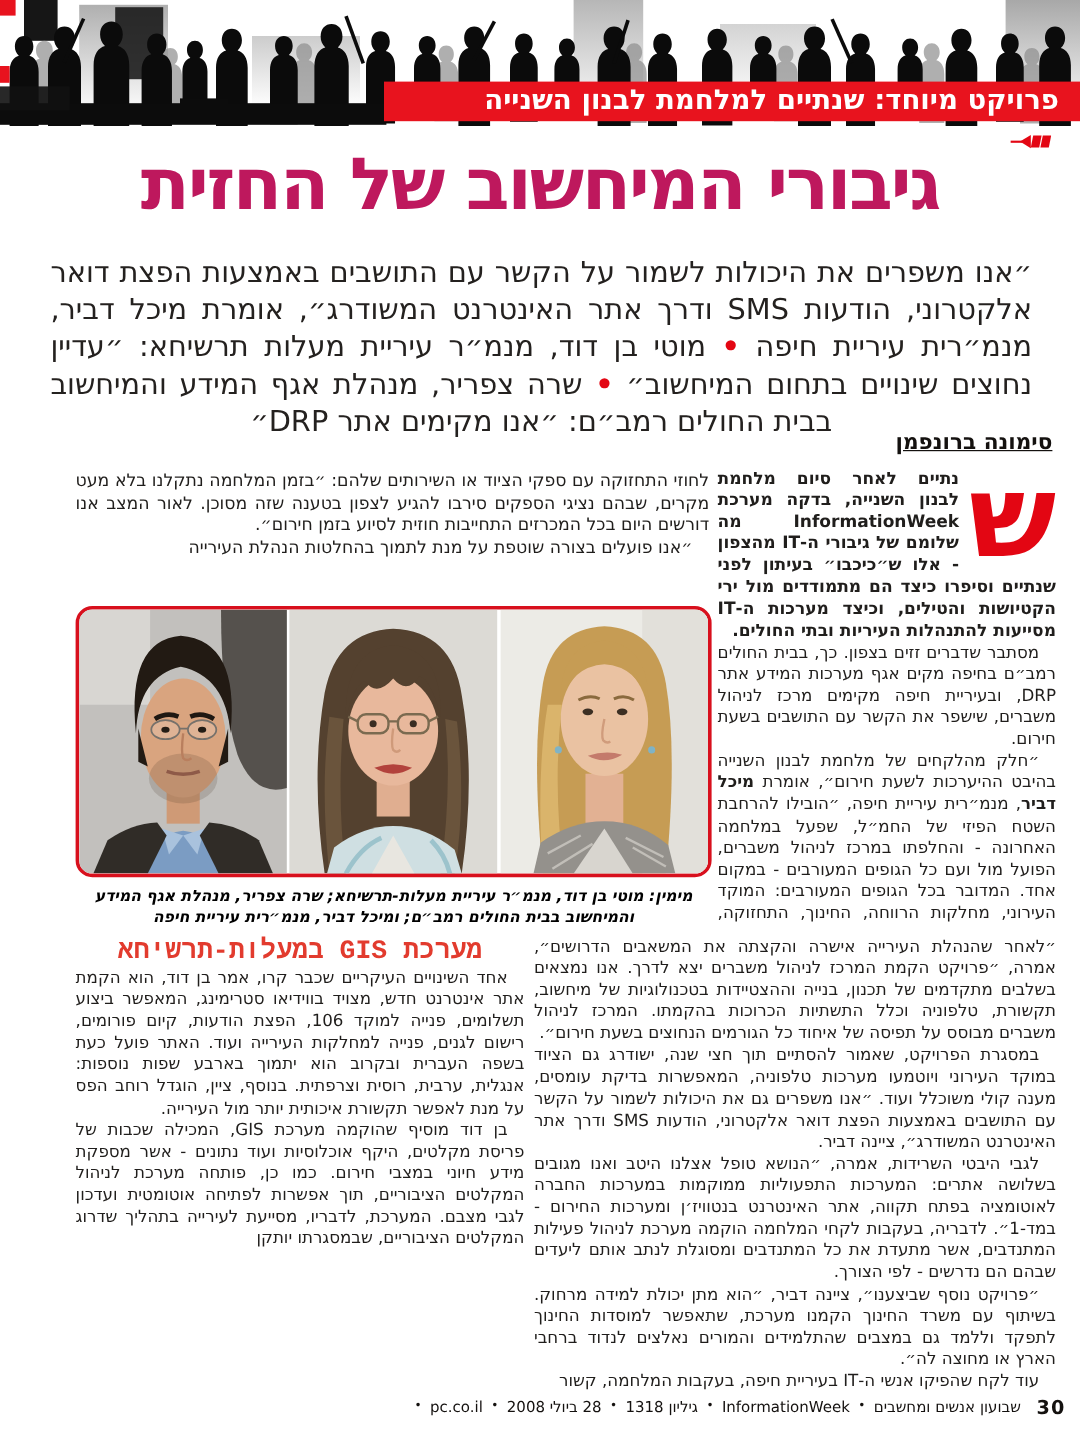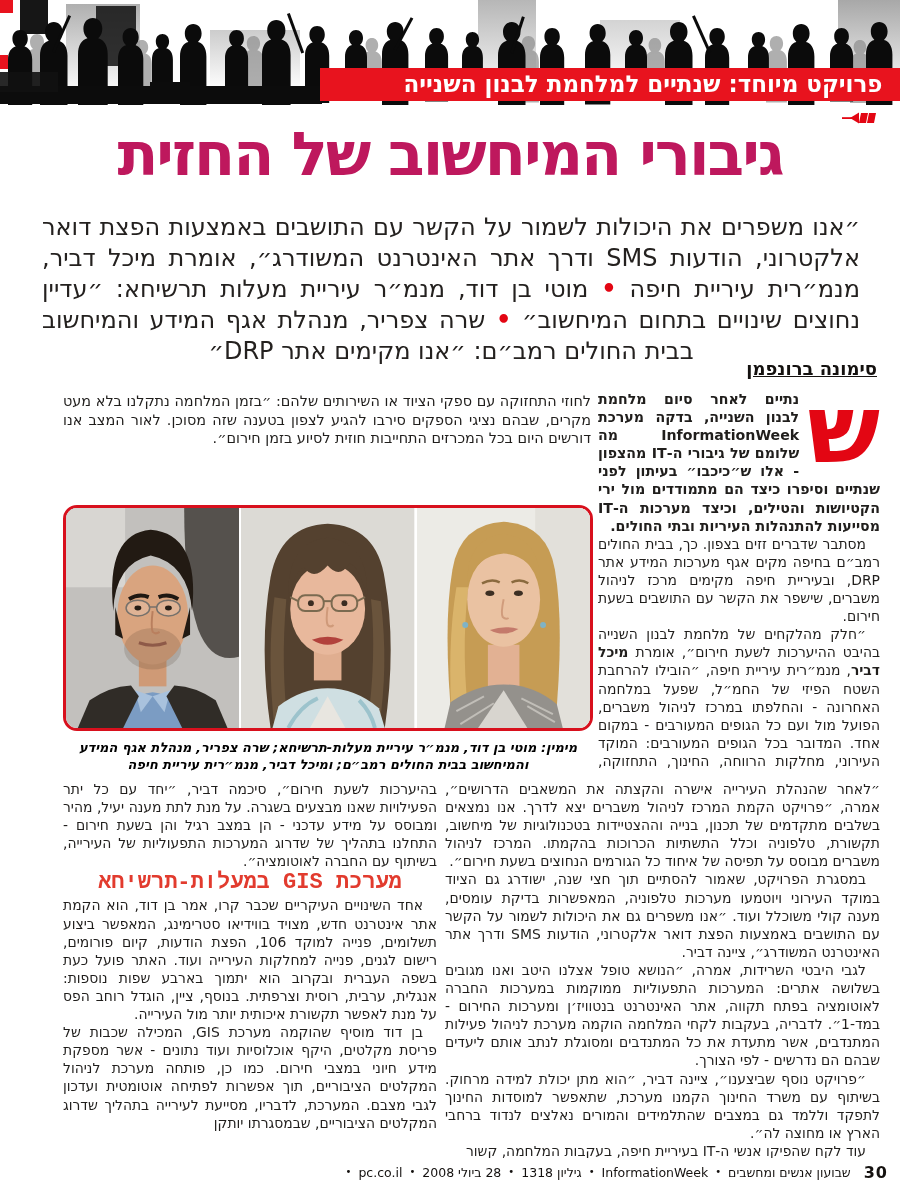--- a/index.html
+++ b/index.html
@@ -135,20 +135,21 @@
   </div>
 
   <div class="abs headline">גיבורי המיחשוב של החזית</div>
 
   <div class="abs subhead"><span>״אנו משפרים את היכולות לשמור על הקשר עם התושבים באמצעות הפצת דואר אלקטרוני, הודעות SMS ודרך אתר האינטרנט המשודרג״, אומרת מיכל דביר, מנמ״רית עיריית חיפה </span><span class="rb">•</span><span> מוטי בן דוד, מנמ״ר עיריית מעלות תרשיחא: ״עדיין נחוצים שינויים בתחום המיחשוב״ </span><span class="rb">•</span><span> שרה צפריר, מנהלת אגף המידע והמיחשוב בבית החולים רמב״ם: ״אנו מקימים אתר DRP״</span></div>
 
   <div class="abs byline">סימונה ברונפמן</div>
 
   <div class="abs body-block intro-left">
     <p>לחוזי התחזוקה עם ספקי הציוד או השירותים שלהם: ״בזמן המלחמה נתקלנו בלא מעט מקרים, שבהם נציגי הספקים סירבו להגיע לצפון בטענה שזה מסוכן. לאור המצב אנו דורשים היום בכל המכרזים התחייבות חוזית לסיוע בזמן חירום״.</p>
+    <p>״אנו פועלים בצורה שוטפת על מנת לתמוך בהחלטות הנהלת העירייה</p>
   </div>
 
   <div class="abs body-block col-narrow">
     <p class="bold-intro"><span class="dropcap">ש</span><span>נתיים לאחר סיום מלחמת לבנון השנייה, בדקה מערכת InformationWeek מה שלומם של גיבורי ה-IT מהצפון - אלו ש״כיכבו״ בעיתון לפני שנתיים וסיפרו כיצד הם מתמודדים מול ירי הקטיושות והטילים, וכיצד מערכות ה-IT מסייעות להתנהלות העיריות ובתי החולים.</span></p>
     <p>מסתבר שדברים זזים בצפון. כך, בבית החולים רמב״ם בחיפה מקים אגף מערכות המידע אתר DRP, ובעיריית חיפה מקימים מרכז לניהול משברים, שישפר את הקשר עם התושבים בשעת חירום.</p>
     <p><span>״חלק מהלקחים של מלחמת לבנון השנייה בהיבט ההיערכות לשעת חירום״, אומרת </span><b class="inname">מיכל דביר</b><span>, מנמ״רית עיריית חיפה, ״הובילו להרחבת השטח הפיזי של החמ״ל, שפעל במלחמה האחרונה - והחלפתו במרכז לניהול משברים, הפועל מול ועם כל הגופים המעורבים - במקום אחד. המדובר בכל הגופים המעורבים: המוקד העירוני, מחלקות הרווחה, החינוך, התחזוקה, התעבורה ועוד״.</span></p>
 
   </div>
 
   <div class="abs photo-frame">
@@ -232,21 +233,20 @@
         <path d="M106,184 L88,190 L100,206 Z" fill="#a9c2dd"></path>
         <path d="M12,222 L24,194 Q44,180 66,179 L74,190 L58,222 Z" fill="#302c27"></path>
         <path d="M164,222 L152,194 Q132,180 110,179 L102,190 L118,222 Z" fill="#302c27"></path>
       </svg>
     </div>
   </div>
 
   <div class="abs caption">מימין: מוטי בן דוד, מנמ״ר עיריית מעלות-תרשיחא; שרה צפריר, מנהלת אגף המידע והמיחשוב בבית החולים רמב״ם; ומיכל דביר, מנמ״רית עיריית חיפה</div>
 
   <div class="abs body-block col-left-low">
-    <p>בהיערכות לשעת חירום״, סיכמה דביר, ״יחד עם כל יתר הפעילויות שאנו מבצעים בשגרה. על מנת לתת מענה יעיל, מהיר ומבוסס על מידע עדכני - הן במצב רגיל והן בשעת חירום - התחלנו בתהליך של שדרוג המערכות התפעוליות של העירייה, בשיתוף עם החברה לאוטומציה״.</p>
     <p class="gis-head">מערכת GIS במעלות-תרשיחא</p>
     <p>אחד השינויים העיקריים שכבר קרו, אמר בן דוד, הוא הקמת אתר אינטרנט חדש, מצויד בווידיאו סטרימינג, המאפשר ביצוע תשלומים, פנייה למוקד 106, הפצת הודעות, קיום פורומים, רישום לגנים, פנייה למחלקות העירייה ועוד. האתר פועל כעת בשפה העברית ובקרוב הוא יתמוך בארבע שפות נוספות: אנגלית, ערבית, רוסית וצרפתית. בנוסף, ציין, הוגדל רוחב הפס על מנת לאפשר תקשורת איכותית יותר מול העירייה.</p>
     <p>בן דוד מוסיף שהוקמה מערכת GIS, המכילה שכבות של פריסת מקלטים, היקף אוכלוסיות ועוד נתונים - אשר מספקת מידע חיוני במצבי חירום. כמו כן, פותחה מערכת לניהול המקלטים הציבוריים, תוך אפשרות לפתיחה אוטומטית ועדכון לגבי מצבם. המערכת, לדבריו, מסייעת לעירייה בתהליך שדרוג המקלטים הציבוריים, שבמסגרתו יותקן</p>
   </div>
 
   <div class="abs body-block wide-right">
     <p>״לאחר שהנהלת העירייה אישרה והקצתה את המשאבים הדרושים״, אמרה, ״פרויקט הקמת המרכז לניהול משברים יצא לדרך. אנו נמצאים בשלבים מתקדמים של תכנון, בנייה וההצטיידות בטכנולוגיות של מיחשוב, תקשורת, טלפוניה וכלל התשתיות הכרוכות בהקמתו. המרכז לניהול משברים מבוסס על תפיסה של איחוד כל הגורמים הנחוצים בשעת חירום״.</p>
     <p>במסגרת הפרויקט, שאמור להסתיים תוך חצי שנה, ישודרג גם הציוד במוקד העירוני ויוטמעו מערכות טלפוניה, המאפשרות בדיקת עומסים, מענה קולי משוכלל ועוד. ״אנו משפרים גם את היכולות לשמור על הקשר עם התושבים באמצעות הפצת דואר אלקטרוני, הודעות SMS ודרך אתר האינטרנט המשודרג״, ציינה דביר.</p>
     <p>לגבי היבטי השרידות, אמרה, ״הנושא טופל אצלנו היטב ואנו מגובים בשלושה אתרים: המערכות התפעוליות ממוקמות במערכות החברה לאוטומציה בפתח תקווה, אתר האינטרנט בנטוויז׳ן ומערכות החירום - במד-1״. לדבריה, בעקבות לקחי המלחמה הוקמה מערכת לניהול פעילות המתנדבים, אשר מתעדת את כל המתנדבים ומסוגלת לנתב אותם ליעדים שבהם הם נדרשים - לפי הצורך.</p>
     <p>״פרויקט נוסף שביצענו״, ציינה דביר, ״הוא מתן יכולת למידה מרחוק. בשיתוף עם משרד החינוך הקמנו מערכת, שתאפשר למוסדות החינוך לתפקד וללמד גם במצבים שהתלמידים והמורים נאלצים לנדוד ברחבי הארץ או מחוצה לה״.</p>

